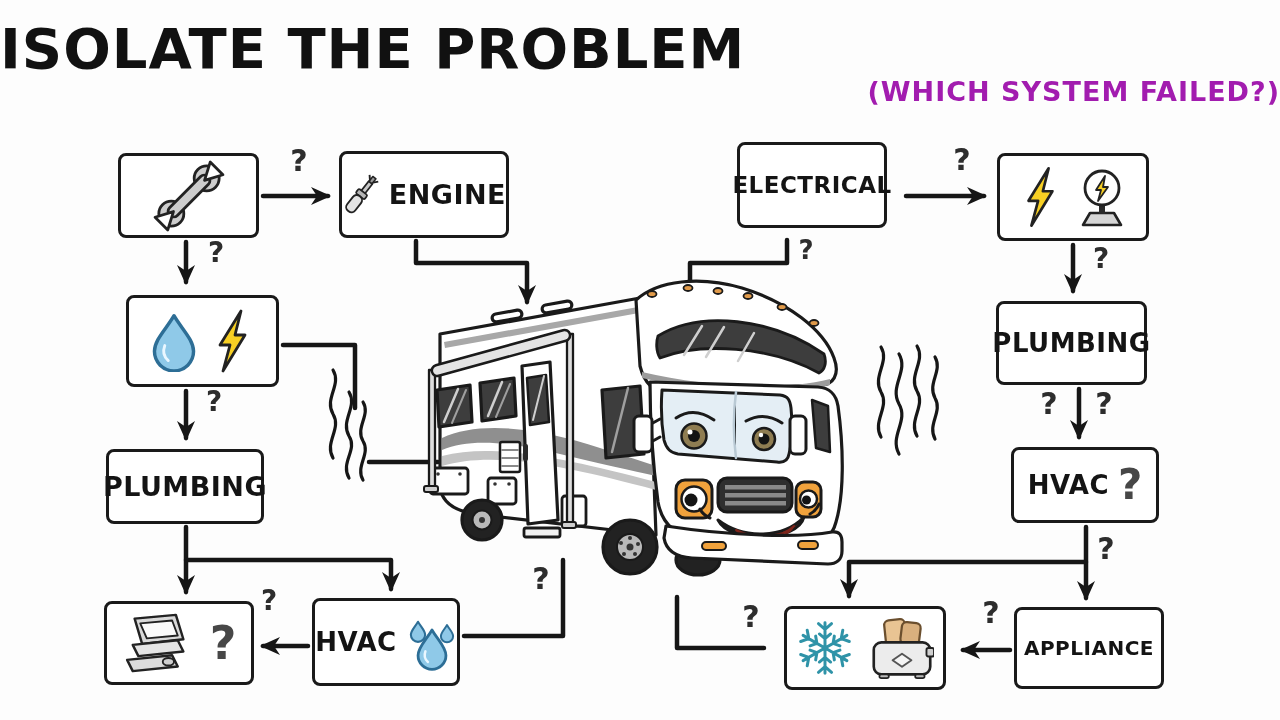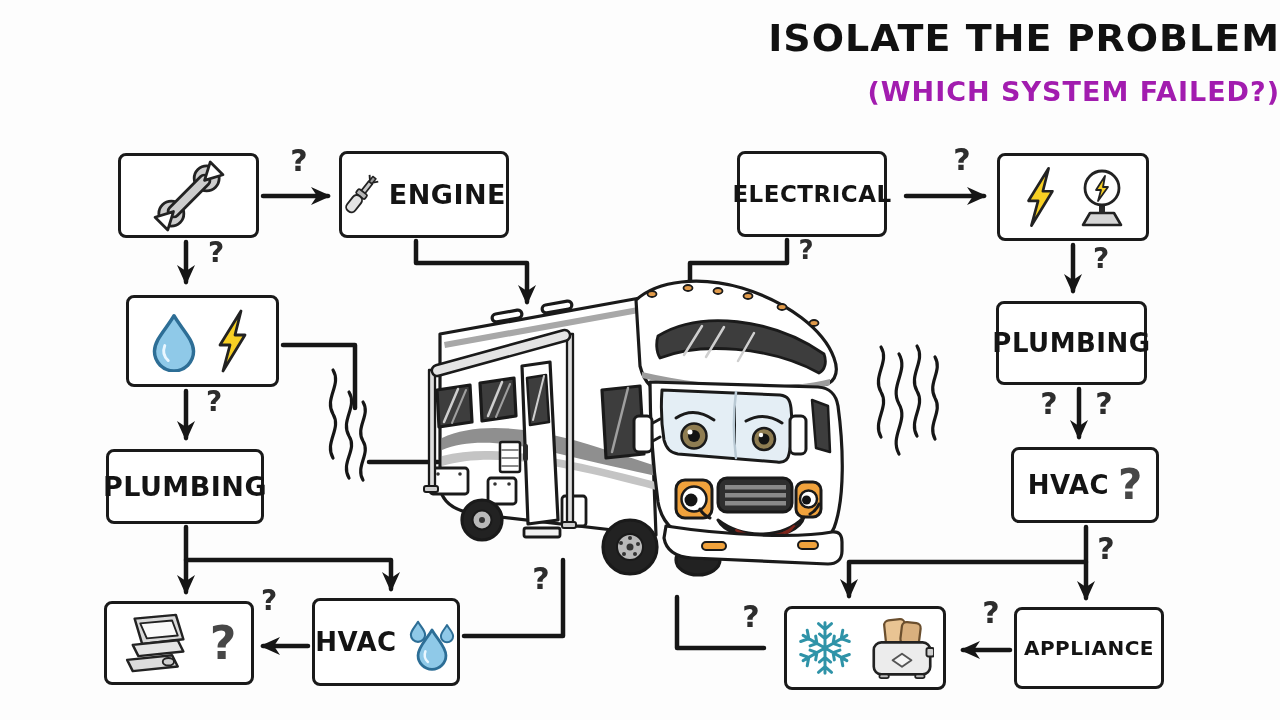--- a/index.html
+++ b/index.html
@@ -1,19 +1,19 @@
 <!DOCTYPE html>
 <html><head>
 <meta charset="utf-8">
 <style>
   html,body{margin:0;padding:0;background:#ffffff;}
   .canvas{position:relative;width:1280px;height:720px;background:#fdfdfd;overflow:hidden;
           font-family:"DejaVu Sans","Liberation Sans",sans-serif;}
-  .title{position:absolute;left:0;top:16px;width:100%;text-align:right;font-weight:bold;
-         font-size:38px;letter-spacing:1px;color:#111;}
+  .title{position:absolute;left:0;top:16px;width:100%;text-align:left;font-weight:bold;
+         font-size:56px;letter-spacing:1px;color:#111;}
   .subtitle{position:absolute;left:0;top:76px;width:100%;text-align:right;font-weight:bold;
          font-size:27px;letter-spacing:1px;color:#a21caf;}
   .node{position:absolute;background:#fff;border:3.5px solid #1a1a1a;border-radius:8px;
         box-sizing:border-box;display:flex;align-items:center;justify-content:center;gap:9px;z-index:3;}
   .lbl{font-weight:bold;color:#141414;letter-spacing:.5px;white-space:nowrap;}
   .qm{position:absolute;transform:translate(-50%,-50%);font-weight:bold;color:#2d2d2d;z-index:4;line-height:1;}
   .bigq{font-weight:bold;color:#474747;line-height:1;}
   svg{display:block;}
   .overlay{position:absolute;left:0;top:0;z-index:1;}
   .rv{position:absolute;left:400px;top:270px;z-index:2;}
@@ -229,21 +229,21 @@
         <rect x="-2.5" y="-28" width="5" height="9" fill="#9a9a9a" stroke-width="2"></rect>
         <path d="M-7,-27 L-2.5,-22 M7,-27 L2.5,-22" stroke-width="2.4" fill="none"></path>
         <rect x="-3" y="-20" width="6" height="16" fill="#c9c9c9" stroke-width="2.2"></rect>
         <rect x="-7" y="-5" width="14" height="7" rx="2" fill="#b5b5b5" stroke-width="2.2"></rect>
         <rect x="-6.5" y="2" width="13" height="24" rx="6" fill="#e3e3e3" stroke-width="2.4"></rect>
       </g>
     </svg>
     <span class="lbl" style="font-size:27px;">ENGINE</span>
   </div>
 
-  <div class="node" style="left:737px;top:151px;width:150px;height:86px;">
+  <div class="node" style="left:737px;top:142px;width:150px;height:86px;">
     <span class="lbl" style="font-size:23px;">ELECTRICAL</span>
   </div>
 
   <div class="node" style="left:997px;top:153px;width:152px;height:88px;gap:14px;">
     <svg width="44" height="66" viewBox="-23 -33 46 66">
       <path d="M9,-30 L-12,4 L-2,4 L-9,30 L13,-6 L3,-6 Z" fill="#f7cf23" stroke="#222" stroke-width="2.8" stroke-linejoin="round"></path>
     </svg>
     <svg width="52" height="62" viewBox="-26 -31 52 62">
       <path d="M-19,28 L19,28 L12,16 L-12,16 Z" fill="#d6d6d6" stroke="#222" stroke-width="2.6" stroke-linejoin="round"></path>
       <rect x="-3" y="8" width="6" height="9" fill="#2a2a2a" stroke="none"></rect>

